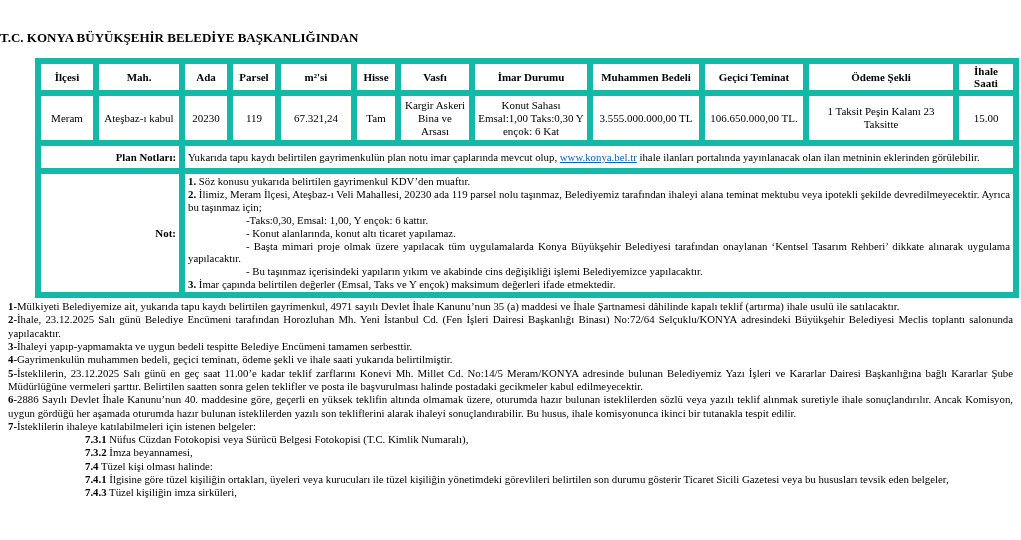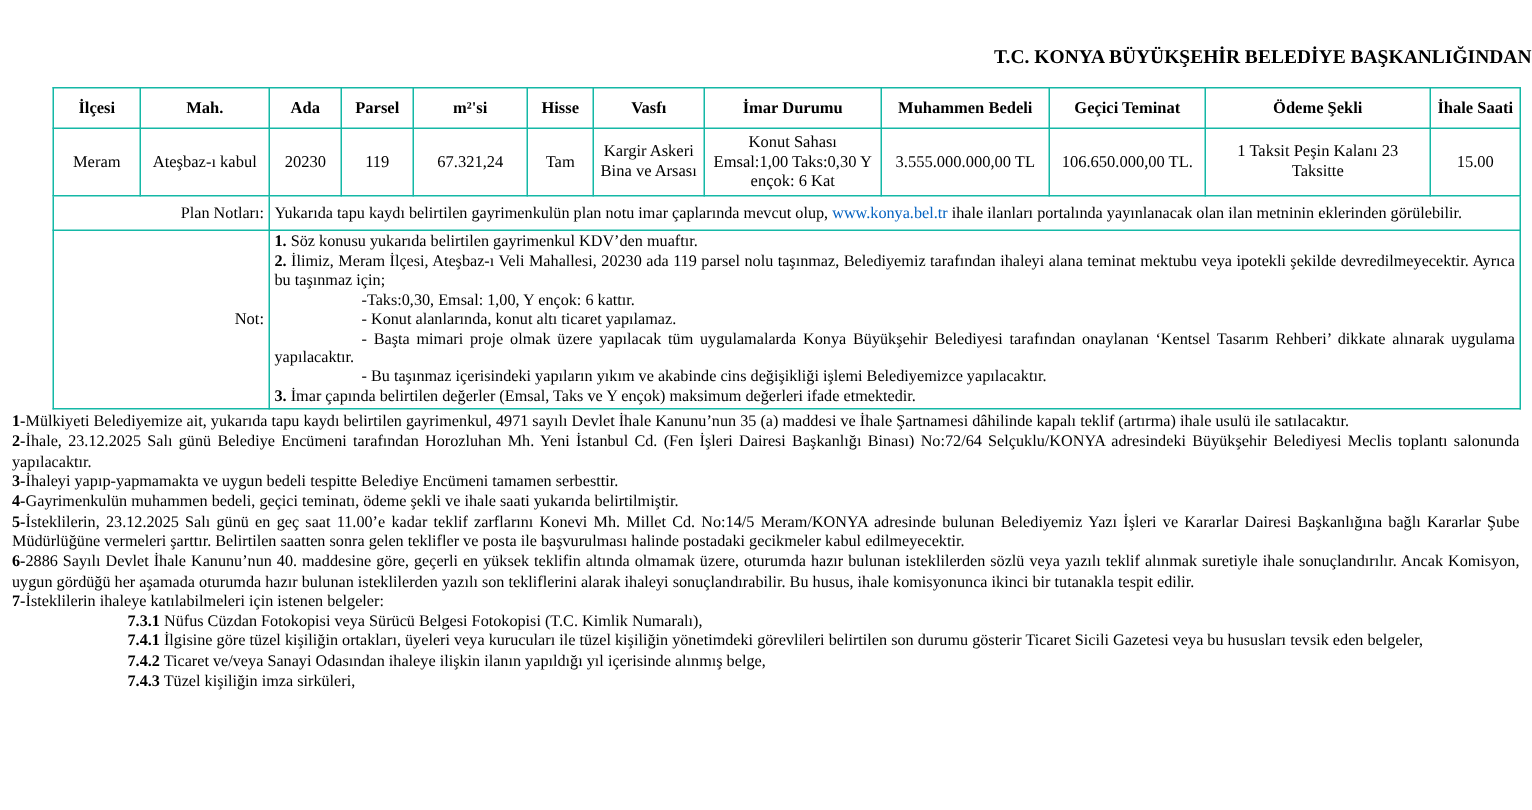--- a/index.html
+++ b/index.html
@@ -1,34 +1,34 @@
 <!DOCTYPE html>
 <html lang="tr"><head>
 <meta charset="utf-8">
 <style>
   html,body{margin:0;padding:0;}
   body{
     width:1021px;height:540px;overflow:hidden;background:#ffffff;
     font-family:"Liberation Serif","DejaVu Serif",serif;color:#000;
   }
   .page{width:1021px;height:540px;position:relative;}
-  .title{ text-align:right; padding-top:30px; font-weight:bold; font-size:13px; line-height:15px; margin-bottom:13px;}
+  .title{ text-align:left; padding-top:30px; font-weight:bold; font-size:13px; line-height:15px; margin-bottom:13px;}
   table.main-table{
     border-collapse:collapse; table-layout:fixed;
     margin-left:35px; width:978px; font-size:11px;
   }
   table.main-table th, table.main-table td{
-    border:1px solid #14b8a6; padding:1px 3px; vertical-align:middle;
+    border:6px solid #14b8a6; padding:1px 3px; vertical-align:middle;
   }
   table.main-table thead th{ font-weight:bold; text-align:center; height:24px;}
   tr.prop-row td{ text-align:center; height:42px; line-height:13px;}
-  td.lbl{ text-align:right; font-weight:normal; padding-right:4px; font-size:11px;}
+  td.lbl{ text-align:right; font-weight:bold; padding-right:4px; font-size:11px;}
   tr.plan-row td{ height:20px; font-size:10.8px;}
   td.plan-content{ text-align:left; padding-left:5px;}
-  a.doc-link{ color:#0563C1; cursor:pointer;}
+  a.doc-link{ color:#0563C1; text-decoration:underline; cursor:pointer;}
   td.not-content{ text-align:left; vertical-align:top; font-size:10.8px; padding:1px 5px;}
   .nline{ line-height:12.9px; text-align:justify;}
   .nline.ind{ text-indent:58px;}
   .paras{ padding:2px 8px 0 8px; font-size:10.8px; line-height:13.3px; text-align:justify;}
   .paras p{ margin:0; padding:0;}
   .paras p.sub{ text-indent:77px; text-align:left;}
   b{font-weight:bold;}
 </style>
 </head>
 <body>
@@ -108,19 +108,20 @@
 
   <div class="paras">
     <p><b>1-</b><span>Mülkiyeti Belediyemize ait, yukarıda tapu kaydı belirtilen gayrimenkul, 4971 sayılı Devlet İhale Kanunu’nun 35 (a) maddesi ve İhale Şartnamesi dâhilinde kapalı teklif (artırma) ihale usulü ile satılacaktır.</span></p>
     <p><b>2-</b><span>İhale, 23.12.2025 Salı günü Belediye Encümeni tarafından Horozluhan Mh. Yeni İstanbul Cd. (Fen İşleri Dairesi Başkanlığı Binası) No:72/64 Selçuklu/KONYA adresindeki Büyükşehir Belediyesi Meclis toplantı salonunda yapılacaktır.</span></p>
     <p><b>3-</b><span>İhaleyi yapıp-yapmamakta ve uygun bedeli tespitte Belediye Encümeni tamamen serbesttir.</span></p>
     <p><b>4-</b><span>Gayrimenkulün muhammen bedeli, geçici teminatı, ödeme şekli ve ihale saati yukarıda belirtilmiştir.</span></p>
     <p><b>5-</b><span>İsteklilerin, 23.12.2025 Salı günü en geç saat 11.00’e kadar teklif zarflarını Konevi Mh. Millet Cd. No:14/5 Meram/KONYA adresinde bulunan Belediyemiz Yazı İşleri ve Kararlar Dairesi Başkanlığına bağlı Kararlar Şube Müdürlüğüne vermeleri şarttır. Belirtilen saatten sonra gelen teklifler ve posta ile başvurulması halinde postadaki gecikmeler kabul edilmeyecektir.</span></p>
     <p><b>6-</b><span>2886 Sayılı Devlet İhale Kanunu’nun 40. maddesine göre, geçerli en yüksek teklifin altında olmamak üzere, oturumda hazır bulunan isteklilerden sözlü veya yazılı teklif alınmak suretiyle ihale sonuçlandırılır. Ancak Komisyon, uygun gördüğü her aşamada oturumda hazır bulunan isteklilerden yazılı son tekliflerini alarak ihaleyi sonuçlandırabilir. Bu husus, ihale komisyonunca ikinci bir tutanakla tespit edilir.</span></p>
     <p><b>7-</b><span>İsteklilerin ihaleye katılabilmeleri için istenen belgeler:</span></p>
     <p class="sub"><b>7.3.1</b><span> Nüfus Cüzdan Fotokopisi veya Sürücü Belgesi Fotokopisi (T.C. Kimlik Numaralı),</span></p>
+    <p class="sub"><b>7.3.2</b><span> İmza beyannamesi,</span></p>
+    <p class="sub"><b>7.4</b><span> Tüzel kişi olması halinde:</span></p>
     <p class="sub"><b>7.4.1</b><span> İlgisine göre tüzel kişiliğin ortakları, üyeleri veya kurucuları ile tüzel kişiliğin yönetimdeki görevlileri belirtilen son durumu gösterir Ticaret Sicili Gazetesi veya bu hususları tevsik eden belgeler,</span></p>
-    <p class="sub"><b>7.4.2</b><span> Ticaret ve/veya Sanayi Odasından ihaleye ilişkin ilanın yapıldığı yıl içerisinde alınmış belge,</span></p>
     <p class="sub"><b>7.4.3</b><span> Tüzel kişiliğin imza sirküleri,</span></p>
 
   </div>
 
 </div>
 
 </body></html>

